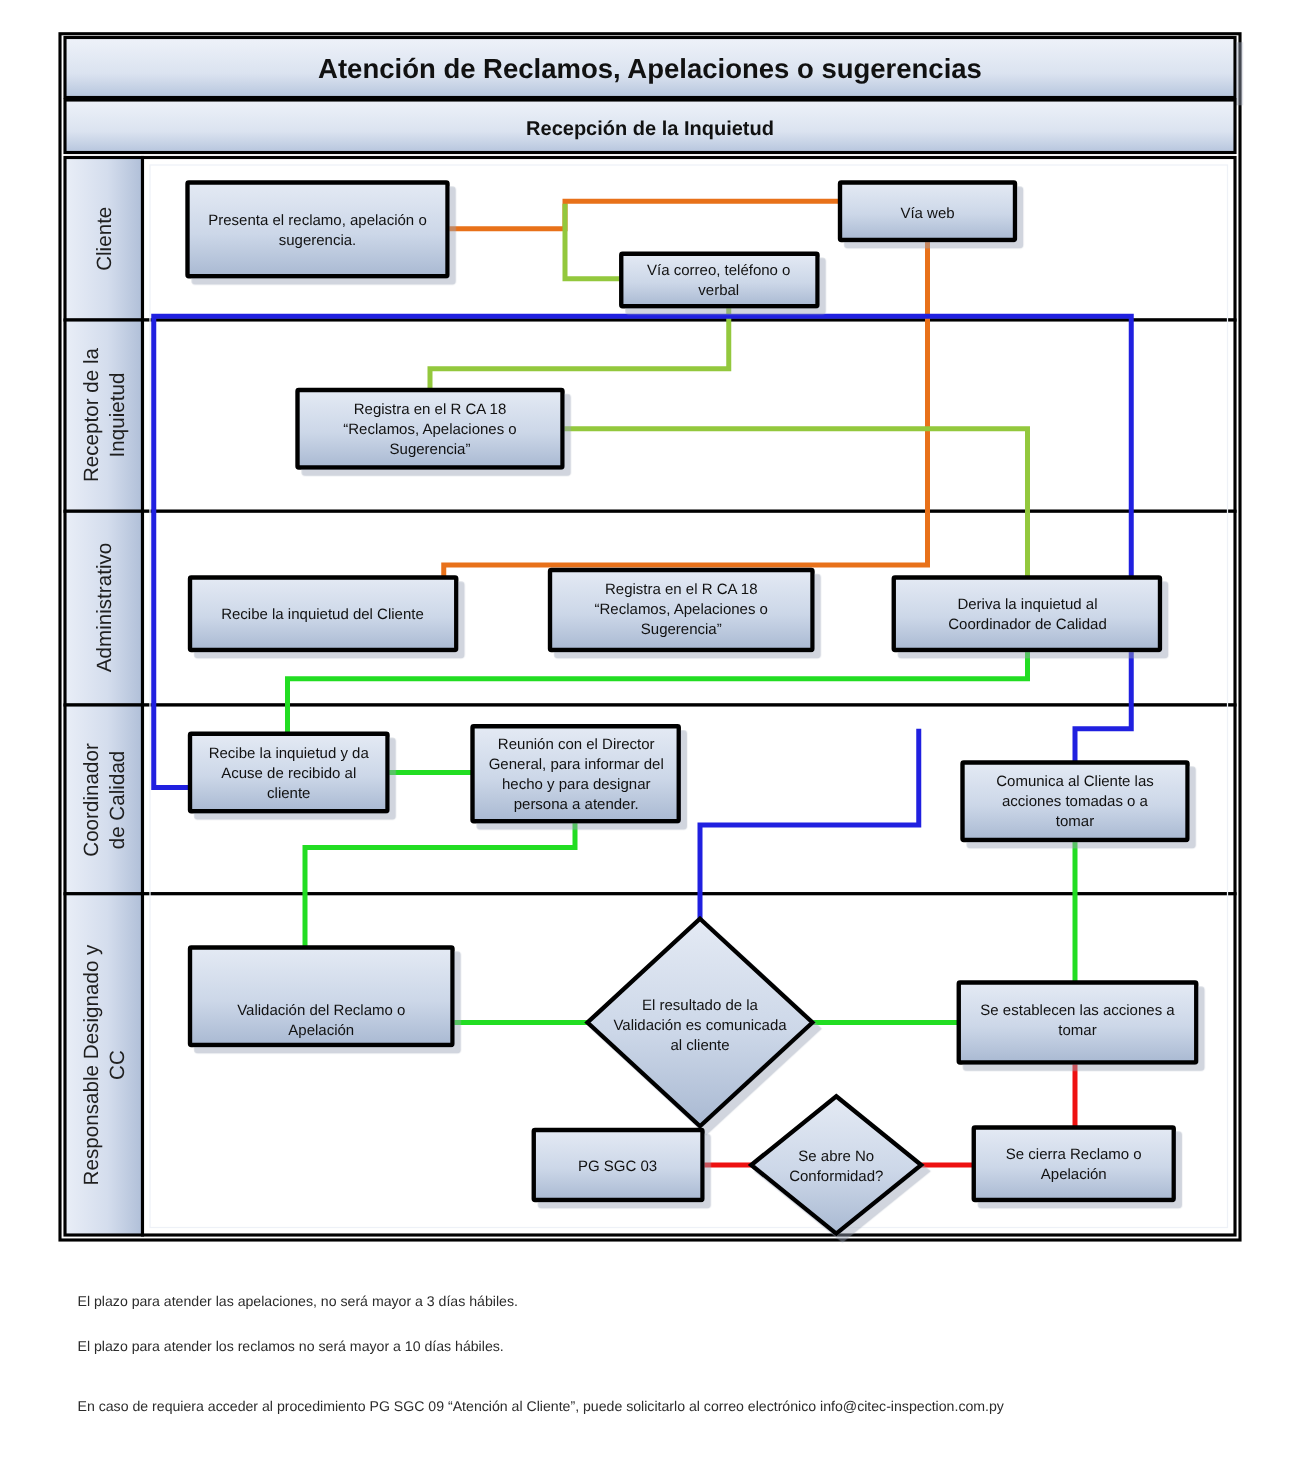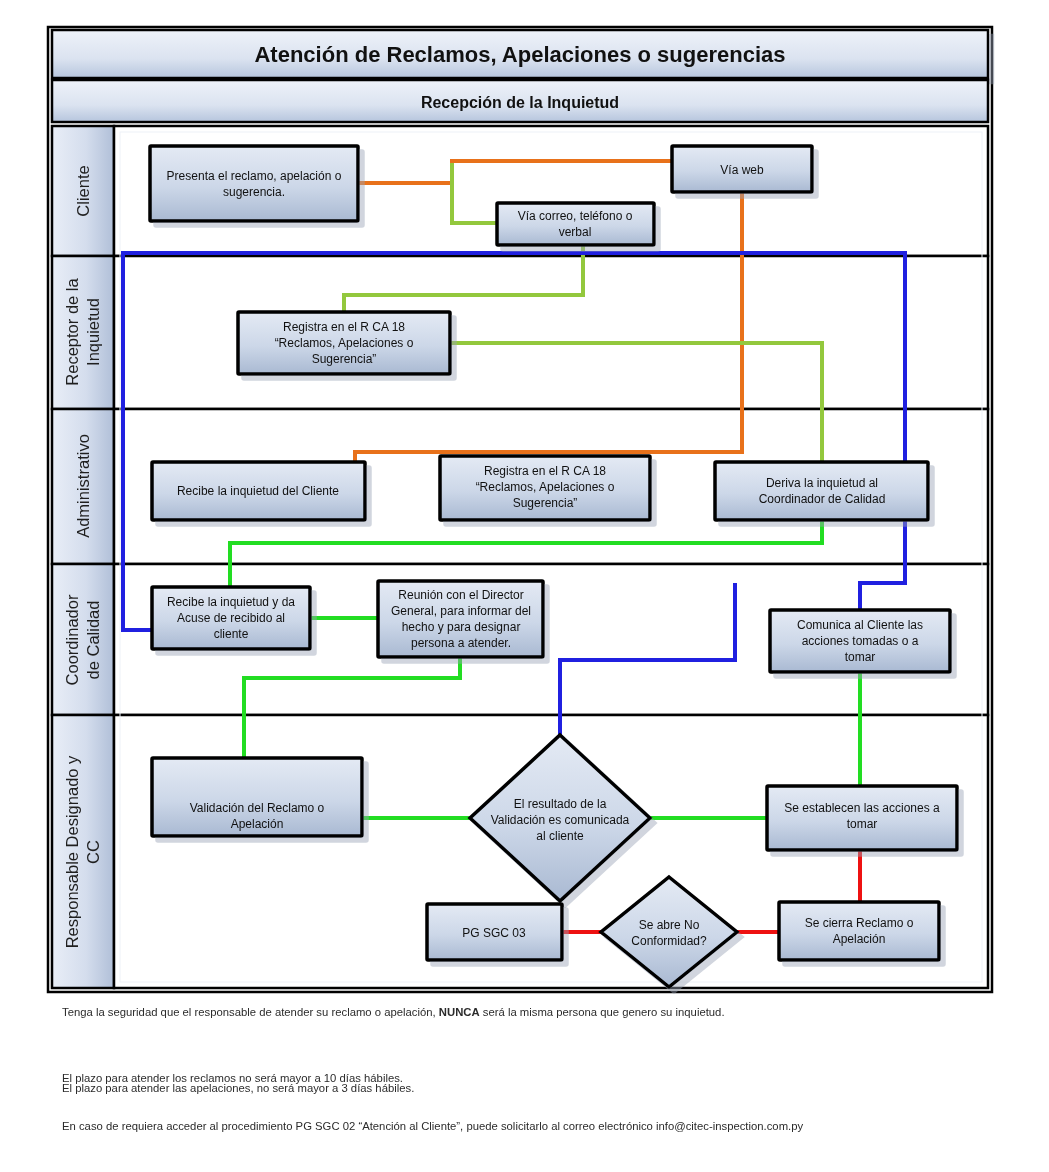--- a/index.html
+++ b/index.html
@@ -227,26 +227,23 @@
     </g>
 
     <g>
       <rect x="779" y="902" width="160" height="58" rx="1" fill="url(#gradNode)" stroke="#000000" stroke-width="3.5" filter="url(#sh)"></rect>
       <text class="node-label" x="859" y="927" text-anchor="middle">Se cierra Reclamo o</text>
       <text class="node-label" x="859" y="943" text-anchor="middle">Apelación</text>
     </g>
 
   </svg>
 
-  <div class="footer-line" style="top:1006px">
-    <span>Tenga la seguridad que el responsable de atender su reclamo o apelación, </span><b>NUNCA</b><span> será la misma persona que genero su inquietud.</span>
-  </div>
   <div class="footer-line" style="top:1072px">
     <span>El plazo para atender los reclamos no será mayor a 10 días hábiles.</span>
   </div>
-  <div class="footer-line" style="top:1082px">
+  <div class="footer-line" style="top:1036px">
     <span>El plazo para atender las apelaciones, no será mayor a 3 días hábiles.</span>
   </div>
   <div class="footer-line" style="top:1120px">
-    <span>En caso de requiera acceder al procedimiento PG SGC 02 “Atención al Cliente”, puede solicitarlo al correo electrónico info@citec-inspection.com.py</span>
+    <span>En caso de requiera acceder al procedimiento PG SGC 09 “Atención al Cliente”, puede solicitarlo al correo electrónico info@citec-inspection.com.py</span>
   </div>
 
 </div>
 
 </body></html>

